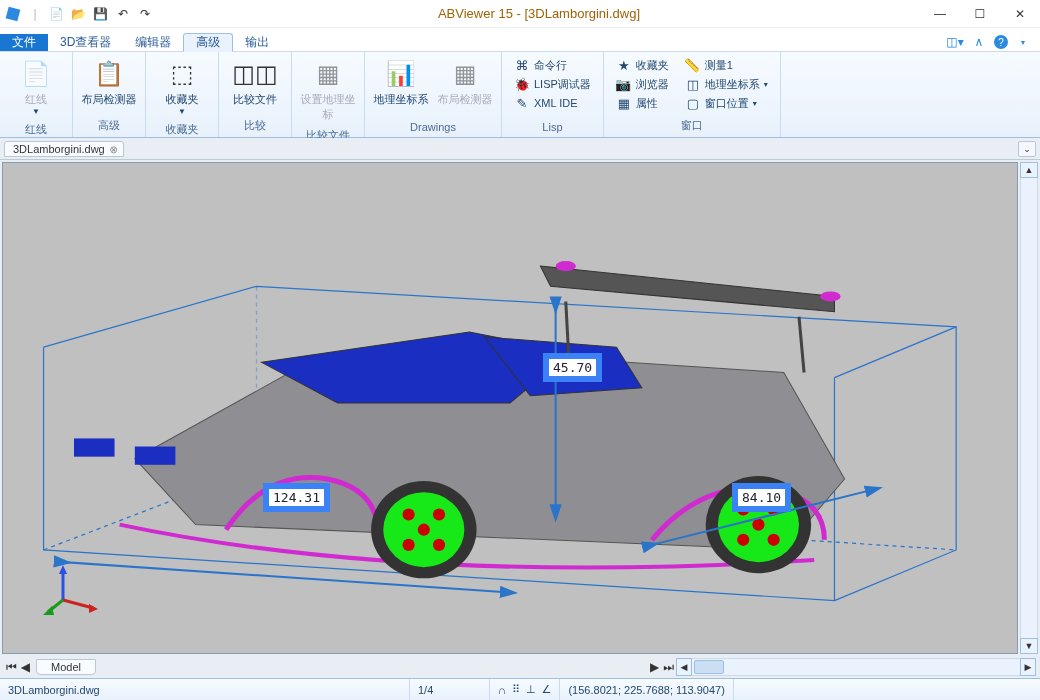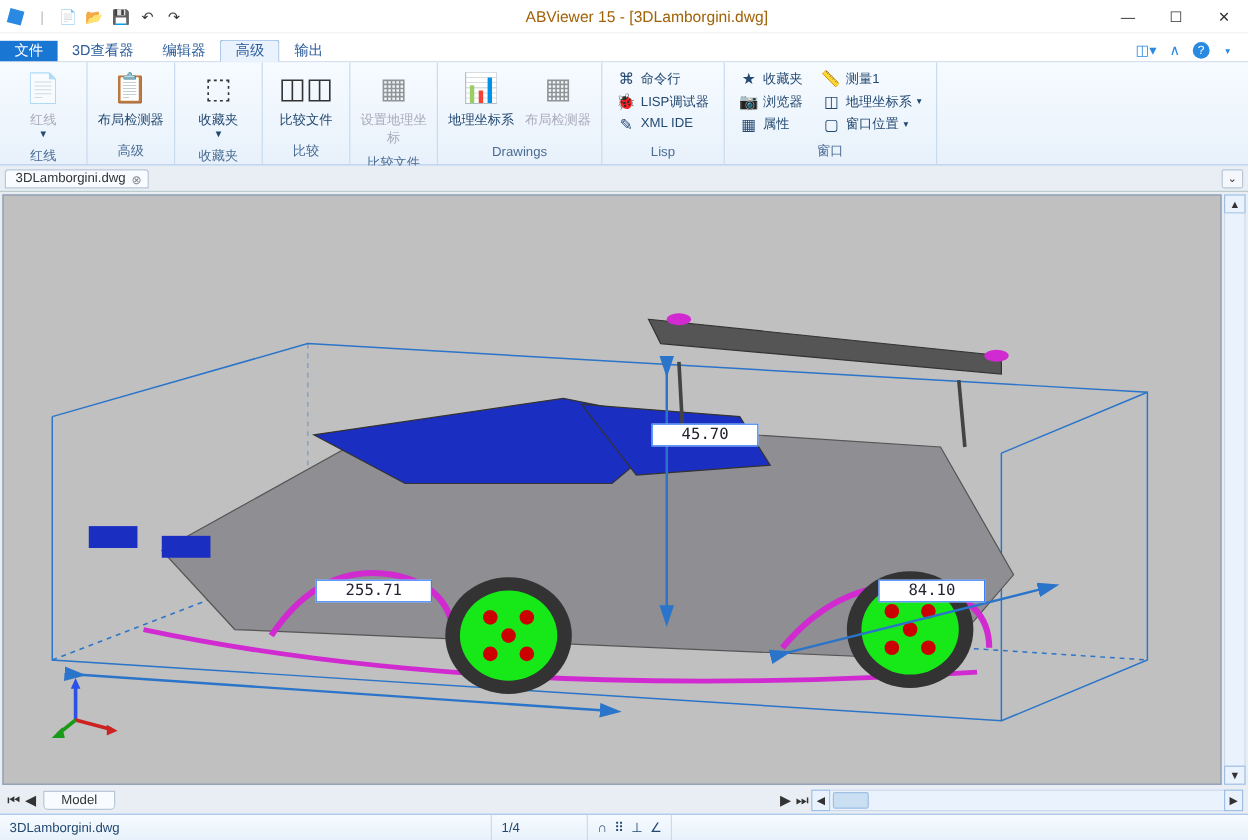--- a/index.html
+++ b/index.html
@@ -45,21 +45,21 @@
 .bottom-tabs .gap { flex: 1; }
 .hscroll { display: flex; height: 18px; flex: 0 0 360px; }
 .hscroll .arrow { width: 16px; }
 .hscroll .track { flex: 1; background: #eaf3fd; border: 1px solid #cdd9ea; border-left: none; border-right: none; position: relative; }
 .hscroll .thumb { position: absolute; top: 1px; bottom: 1px; left: 2px; width: 30px; background: #cbdff3; border: 1px solid #9dbfe4; border-radius: 2px; }
 .statusbar { height: 22px; background: linear-gradient(#f6fbff, #e8f1fb); border-top: 1px solid #9dbfe4; display: flex; align-items: center; font-size: 11px; color: #244971; }
 .statusbar .cell { padding: 0 8px; border-right: 1px solid #c9dbef; height: 100%; display: flex; align-items: center; }
 .statusbar .cell.wide { flex: 0 0 410px; }
 .statusbar .icons { display: flex; gap: 6px; padding: 0 8px; }
 .statusbar .icons span { cursor: pointer; }
-.dim-label { position: absolute; background: #fff; border: 1px solid #3b82f6; padding: 1px 24px; font-size: 13px; font-family: monospace; color: #223; }
+.dim-label { position: absolute; background: #fff; border: 6px solid #3b82f6; padding: 1px 4px; font-size: 13px; font-family: monospace; color: #223; }
 .axis-gizmo { position: absolute; left: 40px; bottom: 30px; }
 </style>
 </head>
 <body>
 
 <div class="titlebar">
   <div class="qat">
     <span>
         <svg width="16" height="16">
           <rect x="2" y="2" width="12" height="12" fill="#2a8ae2" transform="rotate(15 8 8)"></rect>
@@ -271,21 +271,21 @@
 
       <defs>
         <marker id="ah" markerWidth="10" markerHeight="10" refX="5" refY="3" orient="auto">
           <path d="M0,0 L0,6 L9,3 z" fill="#2a74c9"></path>
         </marker>
       </defs>
       <line x1="60" y1="382" x2="500" y2="412" stroke="#2a74c9" stroke-width="2" marker-start="url(#ah)" marker-end="url(#ah)"></line>
       <line x1="545" y1="130" x2="545" y2="335" stroke="#2a74c9" stroke-width="2" marker-start="url(#ah)" marker-end="url(#ah)"></line>
       <line x1="640" y1="365" x2="860" y2="310" stroke="#2a74c9" stroke-width="2" marker-start="url(#ah)" marker-end="url(#ah)"></line>
     </svg>
-    <div class="dim-label" style="left:260px;top:320px">255.71</div>
+    <div class="dim-label" style="left:260px;top:320px">124.31</div>
     <div class="dim-label" style="left:540px;top:190px">45.70</div>
     <div class="dim-label" style="left:729px;top:320px">84.10</div>
     <div class="axis-gizmo">
       <svg width="60" height="60">
         <line x1="20" y1="40" x2="20" y2="10" stroke="#2a50e8" stroke-width="3"></line>
           <polygon points="20,5 16,14 24,14" fill="#2a50e8"></polygon>
         <line x1="20" y1="40" x2="50" y2="48" stroke="#c22" stroke-width="3"></line>
           <polygon points="55,49 46,44 46,53" fill="#c22"></polygon>
         <line x1="20" y1="40" x2="5" y2="52" stroke="#1a9a1a" stroke-width="3"></line>
           <polygon points="0,55 9,46 11,55" fill="#1a9a1a"></polygon>
@@ -317,13 +317,14 @@
 
 <div class="statusbar">
   <div class="cell wide">3DLamborgini.dwg</div>
   <div class="cell" style="flex:0 0 80px">1/4</div>
   <div class="cell icons">
     <span>∩</span>
     <span>⠿</span>
     <span>⊥</span>
     <span>∠</span>
   </div>
+  <div class="cell">(156.8021; 225.7688; 113.9047)</div>
 </div>
 
 </body></html>

